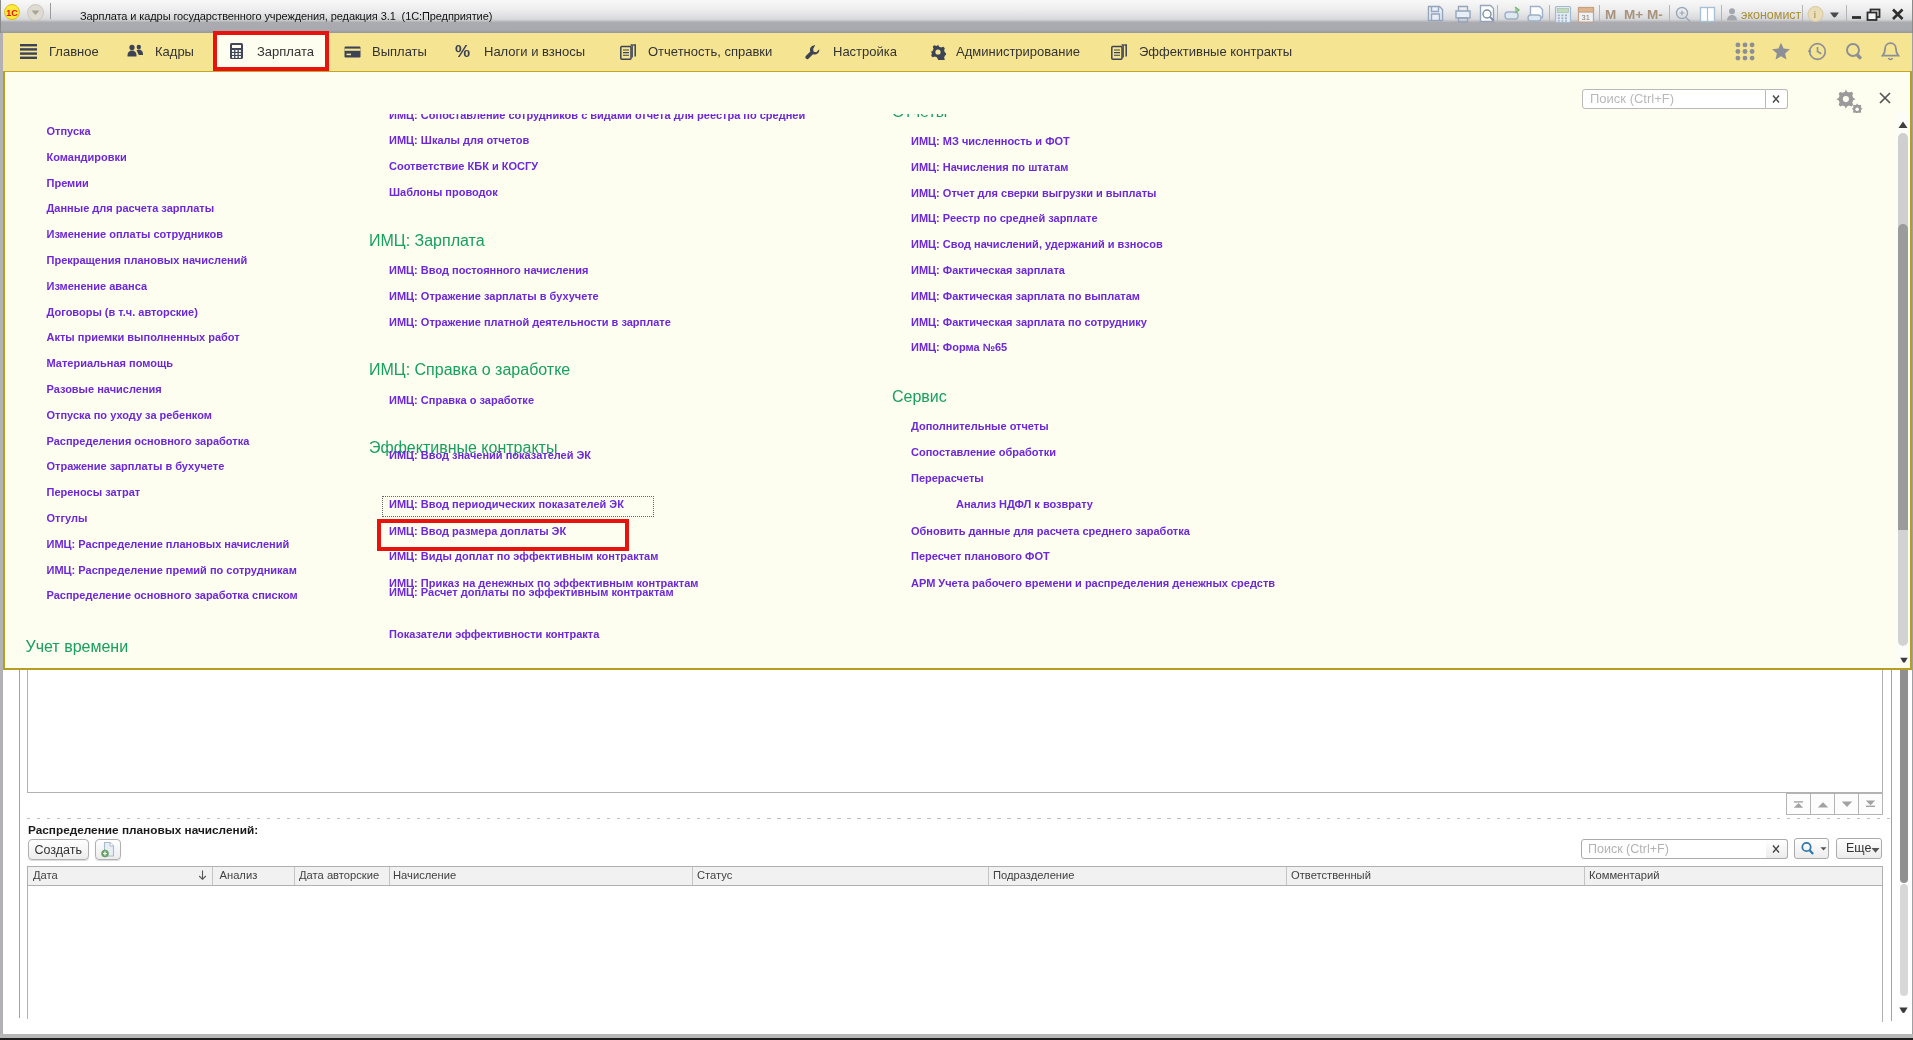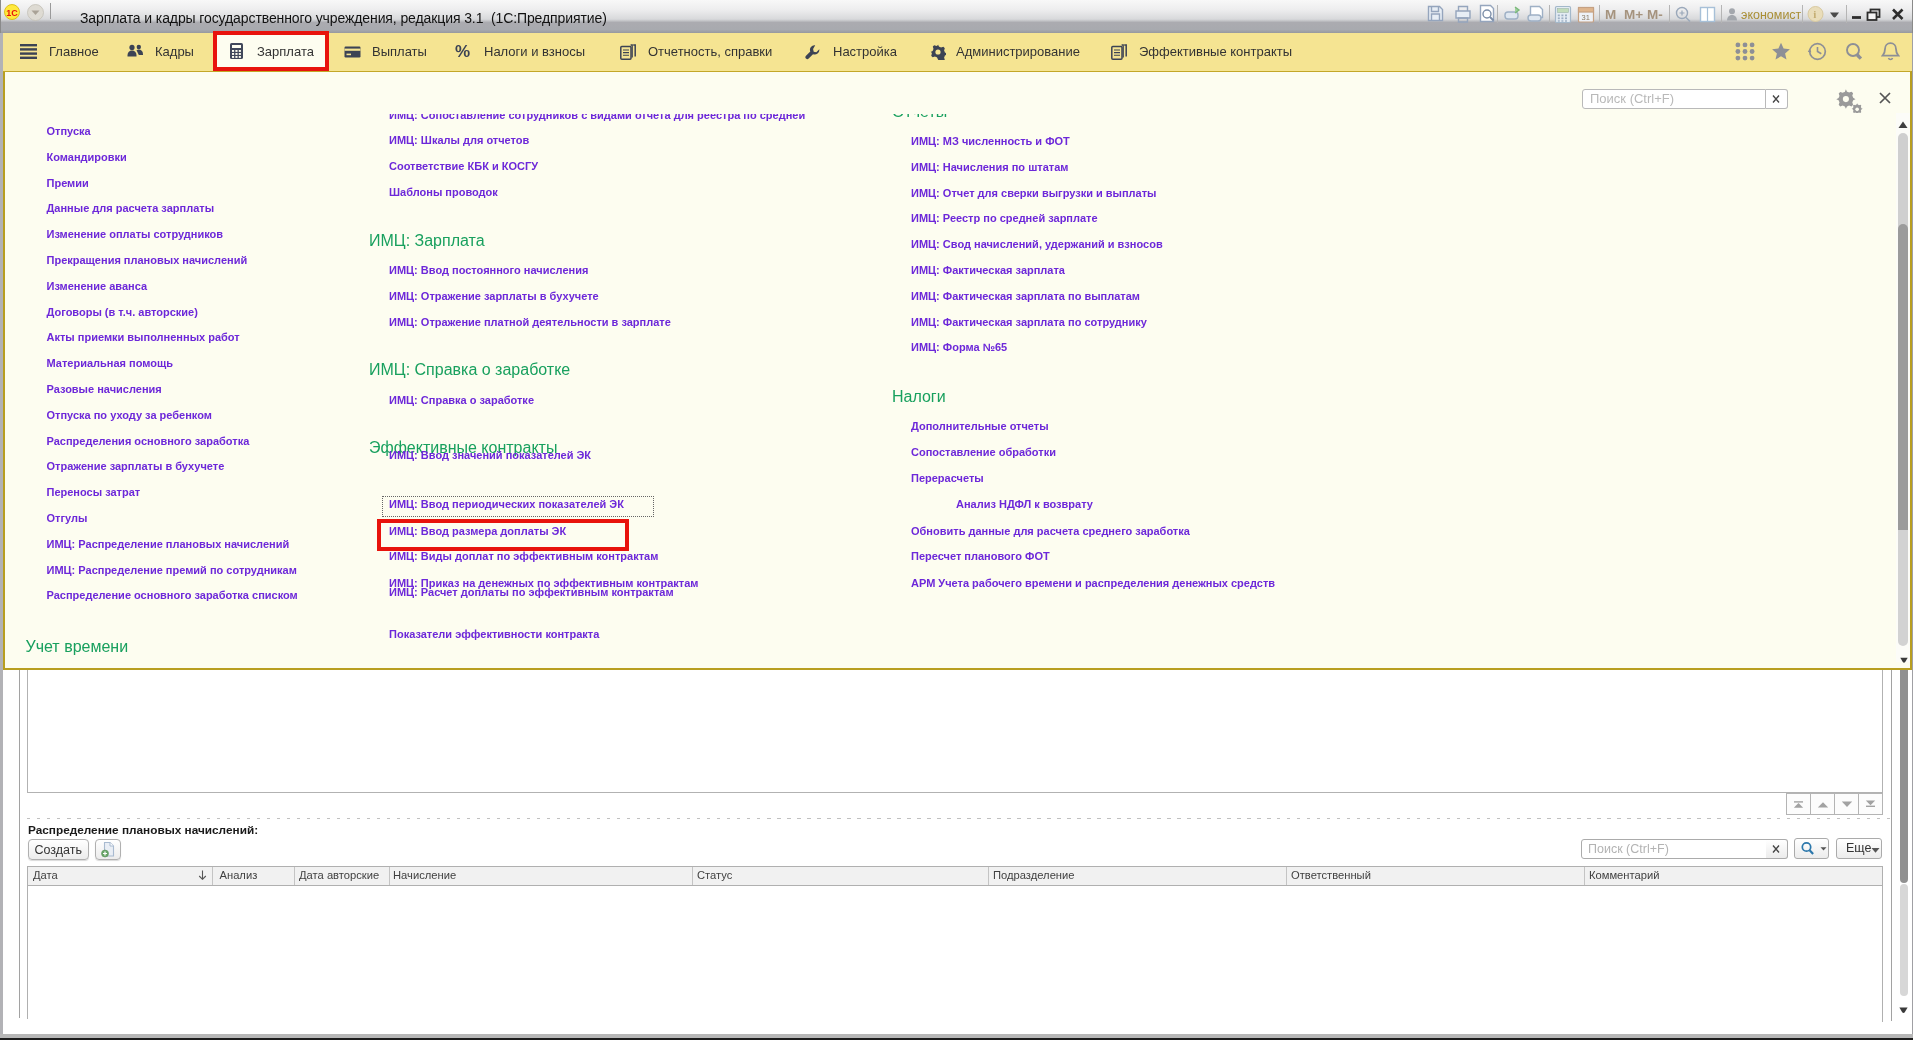--- a/index.html
+++ b/index.html
@@ -3,21 +3,21 @@
 <meta charset="utf-8">
 <style>
   * { margin:0; padding:0; box-sizing:border-box; }
   html,body { width:1913px; height:1040px; overflow:hidden; }
   body { font-family:"Liberation Sans", sans-serif; position:relative; background:#fff; }
   .abs { position:absolute; }
   
   #titlebar { left:0; top:0; width:1913px; height:33px;
     background:linear-gradient(to bottom,#f8f8f8 0%,#ededee 30%,#d8d9db 58%,#c7c8cb 62%,#ababb0 68%,#a8aaaf 90%,#97999e 100%);
     border-left:1px solid #8a8a8a; border-right:1px solid #8a8a8a; }
-  #ttext { left:80px; top:10px; font-size:14px; letter-spacing:-0.1px; color:#111; }
+  #ttext { left:80px; top:10px; font-size:11px; letter-spacing:-0.1px; color:#111; }
   
   #menubar { left:0; top:33px; width:1913px; height:38px; background:#f5e492; }
   .mitem { position:absolute; top:33px; height:38px; line-height:38px; font-size:13px; color:#333; white-space:nowrap; }
   
   #panel { left:3px; top:71px; width:1909px; height:599px; background:#fdfdf0;
     border-left:2px solid #b89e20; border-right:2px solid #b89e20; border-bottom:2px solid #b89e20; }
   .lnk { position:absolute; font-size:11px; color:#6d28d9; white-space:nowrap;font-weight:bold; }
   .hdg { position:absolute; font-size:16px; color:#18a05e; white-space:nowrap; }
   
   .vline { position:absolute; width:1px; background:#a2a2a2; }
@@ -375,21 +375,21 @@
 
   <div class="abs lnk" style="left:911px;top:135px">ИМЦ: МЗ численность и ФОТ</div>
   <div class="abs lnk" style="left:911px;top:160.8px">ИМЦ: Начисления по штатам</div>
   <div class="abs lnk" style="left:911px;top:186.6px">ИМЦ: Отчет для сверки выгрузки и выплаты</div>
   <div class="abs lnk" style="left:911px;top:212.4px">ИМЦ: Реестр по средней зарплате</div>
   <div class="abs lnk" style="left:911px;top:238.2px">ИМЦ: Свод начислений, удержаний и взносов</div>
   <div class="abs lnk" style="left:911px;top:264px">ИМЦ: Фактическая зарплата</div>
   <div class="abs lnk" style="left:911px;top:289.8px">ИМЦ: Фактическая зарплата по выплатам</div>
   <div class="abs lnk" style="left:911px;top:315.6px">ИМЦ: Фактическая зарплата по сотруднику</div>
   <div class="abs lnk" style="left:911px;top:341.4px">ИМЦ: Форма №65</div>
-  <div class="abs hdg" style="left:892px;top:387.5px">Налоги</div>
+  <div class="abs hdg" style="left:892px;top:387.5px">Сервис</div>
   <div class="abs lnk" style="left:911px;top:420.3px">Дополнительные отчеты</div>
   <div class="abs lnk" style="left:911px;top:446.3px">Сопоставление обработки</div>
   <div class="abs lnk" style="left:911px;top:472.2px">Перерасчеты</div>
   <div class="abs lnk" style="left:956px;top:498.3px">Анализ НДФЛ к возврату</div>
   <div class="abs lnk" style="left:911px;top:524.5px">Обновить данные для расчета среднего заработка</div>
   <div class="abs lnk" style="left:911px;top:550.4px">Пересчет планового ФОТ</div>
   <div class="abs lnk" style="left:911px;top:576.5px">АРМ Учета рабочего времени и распределения денежных средств</div>
 
   <div class="abs" style="left:1582px;top:88.5px;width:184px;height:20px;border:1px solid #b9b9b9;border-radius:3px 0 0 3px;background:#fff;font-size:13px;color:#b9b9b9;line-height:18px;padding-left:7px">Поиск (Ctrl+F)</div>
   <div class="abs" style="left:1766px;top:88.5px;width:22px;height:20px;border:1px solid #b9b9b9;border-left:none;border-radius:0 3px 3px 0;background:#fff">

